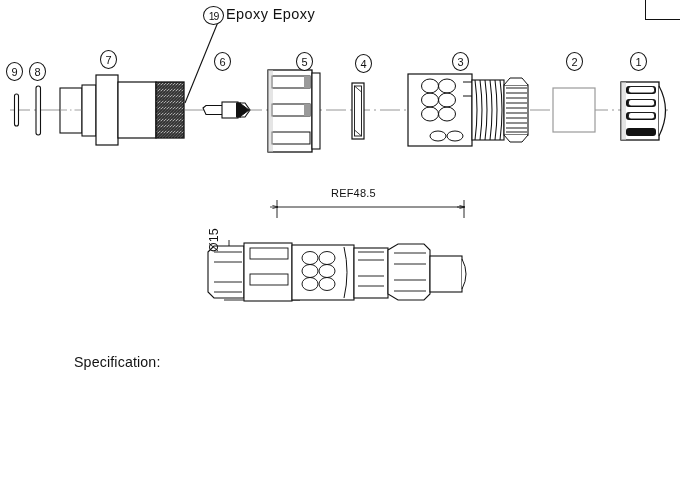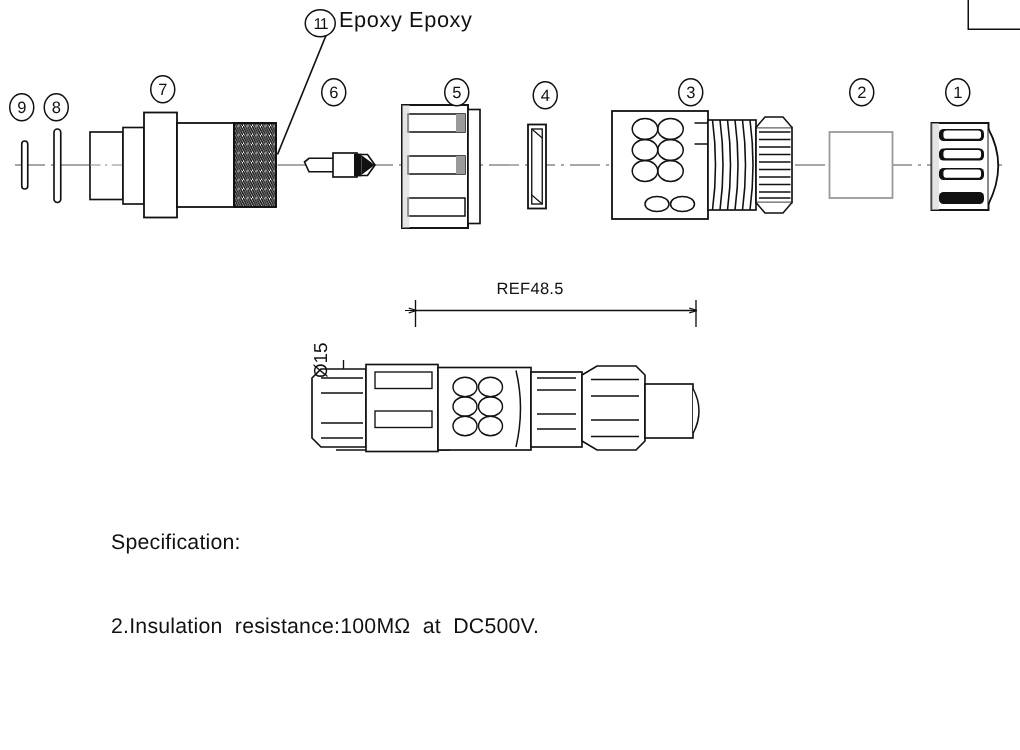--- a/index.html
+++ b/index.html
@@ -296,35 +296,34 @@
     </g>
   </svg>
 
   <div id="corner-box"></div>
 
   <div id="epoxy-label">Epoxy Epoxy</div>
 
   <div class="callout-num" style="left:6px;  top:62px;">9</div>
   <div class="callout-num" style="left:29px; top:62px;">8</div>
   <div class="callout-num" style="left:100px;top:50px;">7</div>
-  <div class="callout-num wide" style="left:203px;top:6px;">11</div>
+  <div class="callout-num wide" style="left:203px;top:6px;">19</div>
   <div class="callout-num" style="left:214px;top:52px;">6</div>
   <div class="callout-num" style="left:296px;top:52px;">5</div>
   <div class="callout-num" style="left:355px;top:54px;">4</div>
   <div class="callout-num" style="left:452px;top:52px;">3</div>
   <div class="callout-num" style="left:566px;top:52px;">2</div>
   <div class="callout-num" style="left:630px;top:52px;">1</div>
 
   <div id="ref-dim-label">REF48.5</div>
   <div id="dia-label">Ø15</div>
 
 
   <div id="spec-block">
     <span class="spec-line">Specification:</span>
-    <span class="spec-line">2.Insulation  resistance:100MΩ  at  DC500V.</span>
     
     
     
     
     
     
   </div>
 
 </div>
 

